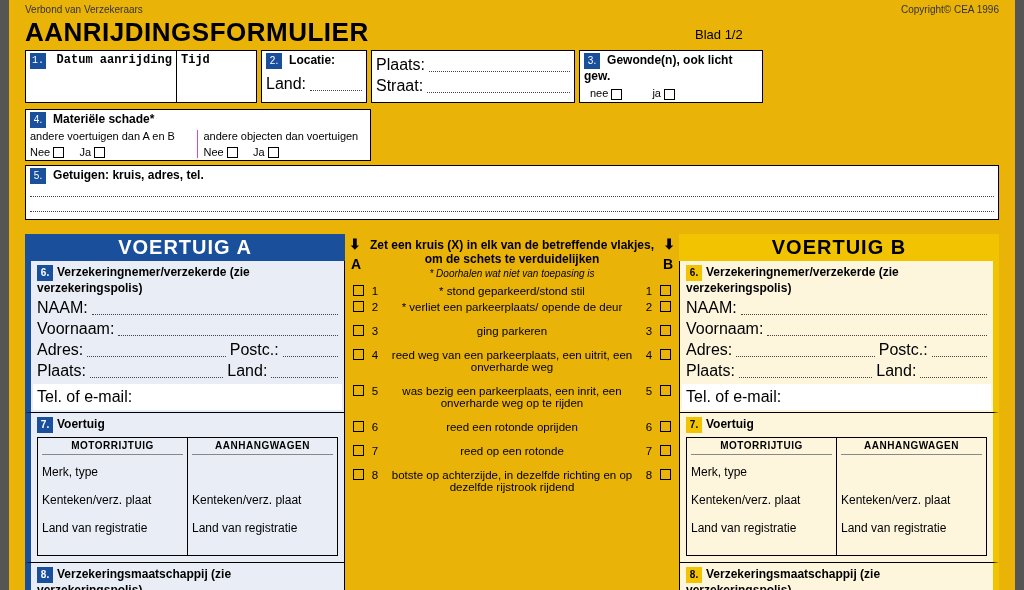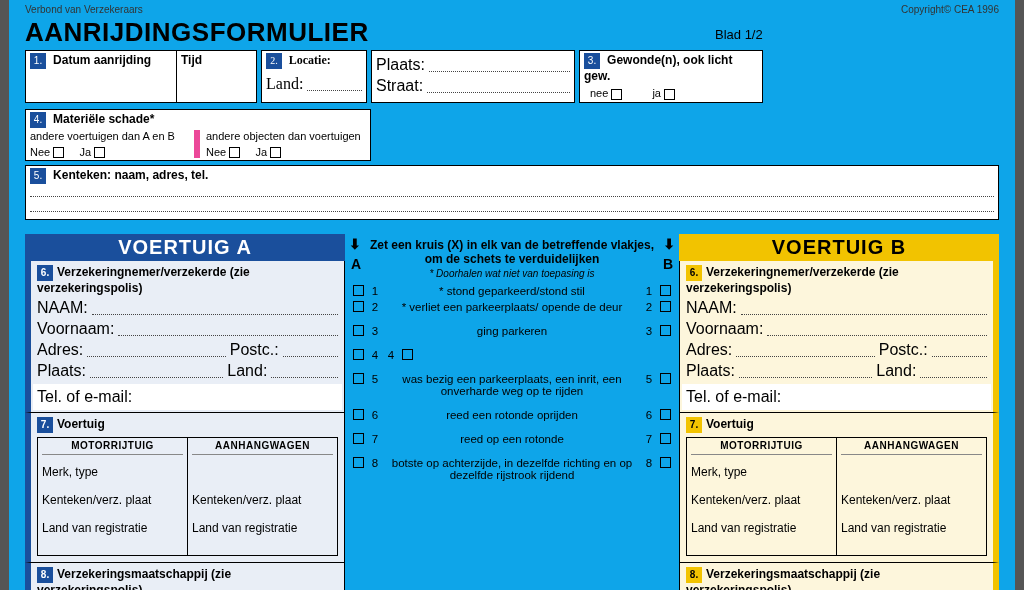--- a/index.html
+++ b/index.html
@@ -1,17 +1,17 @@
 <!DOCTYPE html>
 <html><head>
 <meta charset="utf-8">
 <style>
   * { box-sizing: border-box; margin: 0; padding: 0; }
   body { background: #555; font-family: Arial, Helvetica, sans-serif; font-size: 11px; color: #000; }
-  .page { background: #0ea5e9; width: 1006px; margin: 0 auto; padding: 4px 16px 0 16px; height: 590px; overflow: hidden; }
+  .page { background: #eab308; width: 1006px; margin: 0 auto; padding: 4px 16px 0 16px; height: 590px; overflow: hidden; }
   .topbar { display: flex; justify-content: space-between; font-size: 10px; color: #333; margin-bottom: 2px; }
   .title { font-size: 26px; font-weight: 900; letter-spacing: 0.5px; margin-bottom: 2px; }
   .sheet { position: absolute; font-size: 13px; }
   .header-wrap { position: relative; }
   .row { display: flex; gap: 4px; }
   .cell { border: 1px solid #000; padding: 2px 4px; background: #fff; position: relative; }
   .numbox { display: inline-block; width: 16px; height: 16px; line-height: 16px; text-align: center; font-size: 10px; color: #fff; background: #1a4f9c; margin-right: 4px; }
   .numbox.yellow { background: #f2c300; color: #000; }
   .label-bold { font-weight: 700; font-size: 12px; }
   .sub { font-size: 11px; color: #000; }
@@ -48,39 +48,39 @@
 <body>
 
 <div class="page">
   <div class="topbar">
     <span>Verbond van Verzekeraars</span>
     <span>Copyright© CEA 1996</span>
   </div>
 
   <div class="header-wrap">
     <div class="title">AANRIJDINGSFORMULIER</div>
-    <span class="sheet" style="left:690px; top:10px;">Blad 1/2</span>
+    <span class="sheet" style="left:670px; top:10px;">Blad 1/2</span>
   </div>
 
   <div class="row">
     <div class="cell" style="width:232px; padding:0;">
-      <div style="display:flex; height:100%;">
+      <div style="display:flex; height:100%;font-family:Liberation Mono, monospace;">
         <div style="flex:1.4; border-right:1px solid #000; padding:2px 4px;">
           <span class="numbox">1.</span>
           <span class="label-bold">Datum aanrijding</span>
           <div style="height:14px;"></div>
         </div>
         <div style="flex:0.7; padding:2px 4px;">
           <span class="label-bold">Tijd</span>
           <div style="height:14px;"></div>
         </div>
       </div>
     </div>
 
-    <div class="cell" style="width:106px;font-family:Liberation Serif, serif;">
+    <div class="cell" style="width:106px;">
       <span class="numbox">2.</span>
       <span class="label-bold">Locatie:</span>
       <div class="field-line" style="margin-top:6px;">
           <span>Land:</span>
           <span class="dots"></span>
         </div>
     </div>
 
     <div class="cell" style="width:204px;">
       <div class="field-line">
@@ -101,42 +101,42 @@
         <span><span>ja</span> <span class="chk"></span></span>
       </div>
     </div>
   </div>
 
   <div class="row" style="margin-top:6px;flex-direction:column;">
     <div class="cell" style="width:346px;">
       <span class="numbox">4.</span>
       <span class="label-bold">Materiële schade*</span>
       <div style="display:flex; margin-top:2px;">
-        <div style="flex:1; border-right:6px solid #ec4899; padding-right:4px;">
+        <div style="flex:1; border-right:1px solid #ec4899; padding-right:4px;">
           <div class="sub">andere voertuigen dan A en B</div>
           <div style="margin-top:4px;">
             <span>Nee</span> <span class="chk"></span>
             &nbsp;&nbsp;&nbsp;
             <span>Ja</span> <span class="chk"></span>
           </div>
         </div>
         <div style="flex:1; padding-left:6px;">
           <div class="sub">andere objecten dan voertuigen</div>
           <div style="margin-top:4px;">
             <span>Nee</span> <span class="chk"></span>
             &nbsp;&nbsp;&nbsp;
             <span>Ja</span> <span class="chk"></span>
           </div>
         </div>
       </div>
     </div>
 
     <div class="cell" style="flex:1;">
       <span class="numbox">5.</span>
-      <span class="label-bold">Kenteken: naam, adres, tel.</span>
+      <span class="label-bold">Getuigen: kruis, adres, tel.</span>
       <div class="field-line">
           <span class="dots"></span>
         </div>
       <div class="field-line">
           <span class="dots"></span>
         </div>
     </div>
   </div>
 
   <div class="col3">
@@ -232,20 +232,21 @@
             <span class="chk"></span>
             <span class="num">3</span>
             <span class="txt">ging parkeren</span>
             <span class="num">3</span>
             <span class="chk"></span>
           </div>
           <div style="height: 8px;"></div>
           <div class="circ-row">
             <span class="chk"></span>
             <span class="num">4</span>
+            <span class="txt">reed weg van een parkeerplaats, een uitrit, een onverharde weg</span>
             <span class="num">4</span>
             <span class="chk"></span>
           </div>
           <div style="height: 8px;"></div>
           <div class="circ-row">
             <span class="chk"></span>
             <span class="num">5</span>
             <span class="txt">was bezig een parkeerplaats, een inrit, een onverharde weg op te rijden</span>
             <span class="num">5</span>
             <span class="chk"></span>

